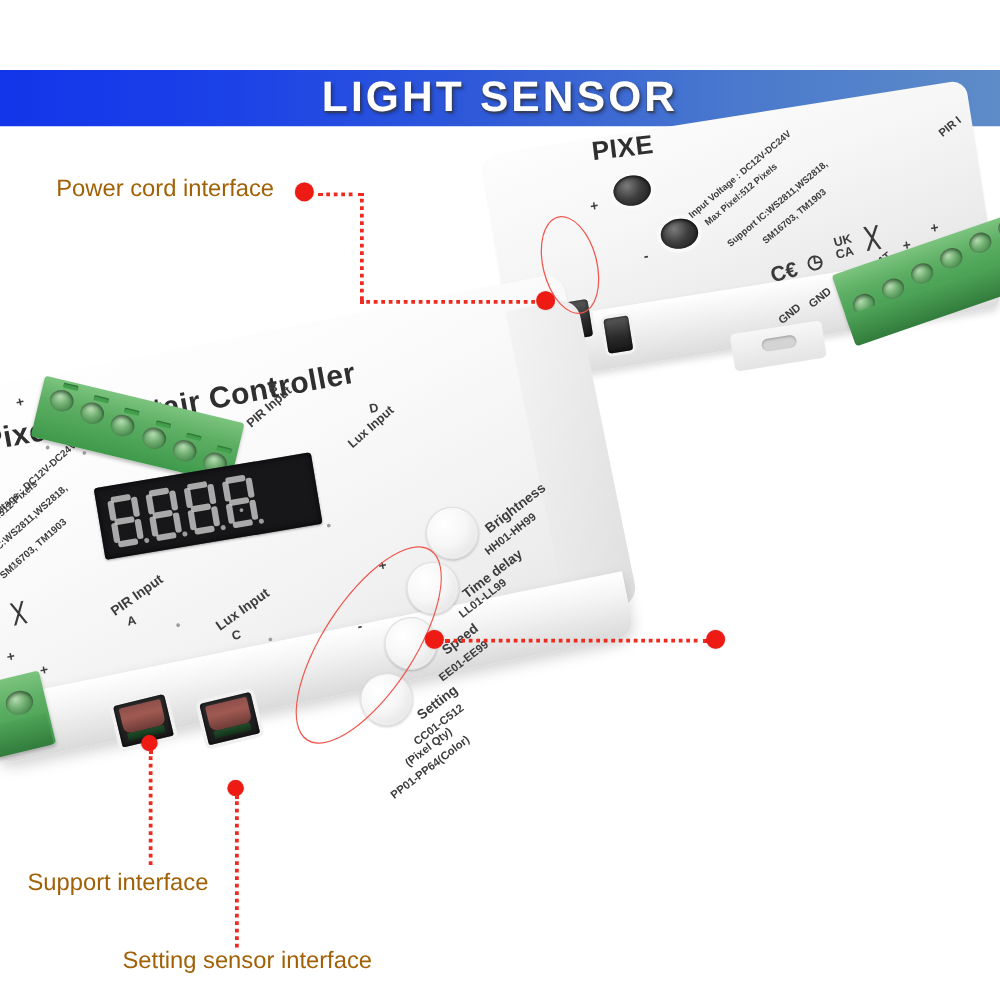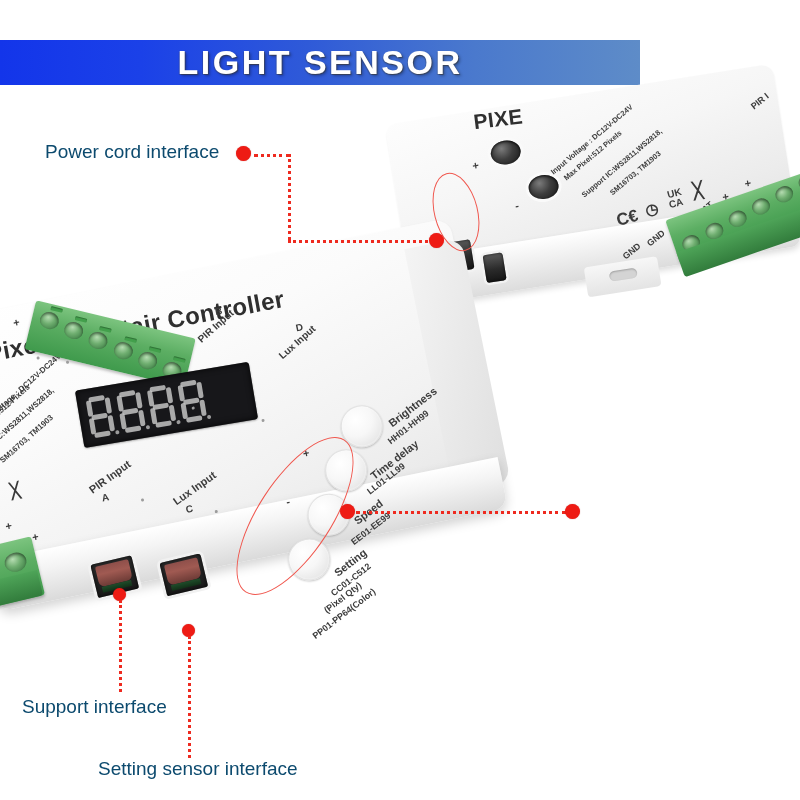--- a/index.html
+++ b/index.html
@@ -16,22 +16,22 @@
     width: 800px;
     height: 800px;
     overflow: hidden;
     background: #ffffff;
   }
 
   
   .banner {
     position: absolute;
     left: 0;
-    top: 40px;
-    width: 640px;
+    top: 56px;
+    width: 800px;
     height: 45px;
     background: linear-gradient(90deg, #1335ea 0%, #1b41e8 22%, #2f5ad8 48%, #4a79cd 74%, #5e8cc8 100%);
     display: flex;
     align-items: center;
     justify-content: center;
   }
   .banner-title {
     color: #ffffff;
     font-size: 34px;
     font-weight: bold;
@@ -41,21 +41,21 @@
        1px 1px 0 rgba(60,60,60,.55),
       -1px 1px 0 rgba(60,60,60,.25),
        2px 2px 3px rgba(0,0,0,.30);
     white-space: nowrap;
   }
 
   
   .callout {
     position: absolute;
     font-size: 19px;
-    color: #0c4a6e;
+    color: #a16207;
     white-space: nowrap;
     font-family: "Liberation Sans", sans-serif;
   }
   .dot {
     position: absolute;
     width: 15px;
     height: 15px;
     border-radius: 50%;
     background: #ee1b14;
     box-shadow: 0 0 1px rgba(160,0,0,.6);

